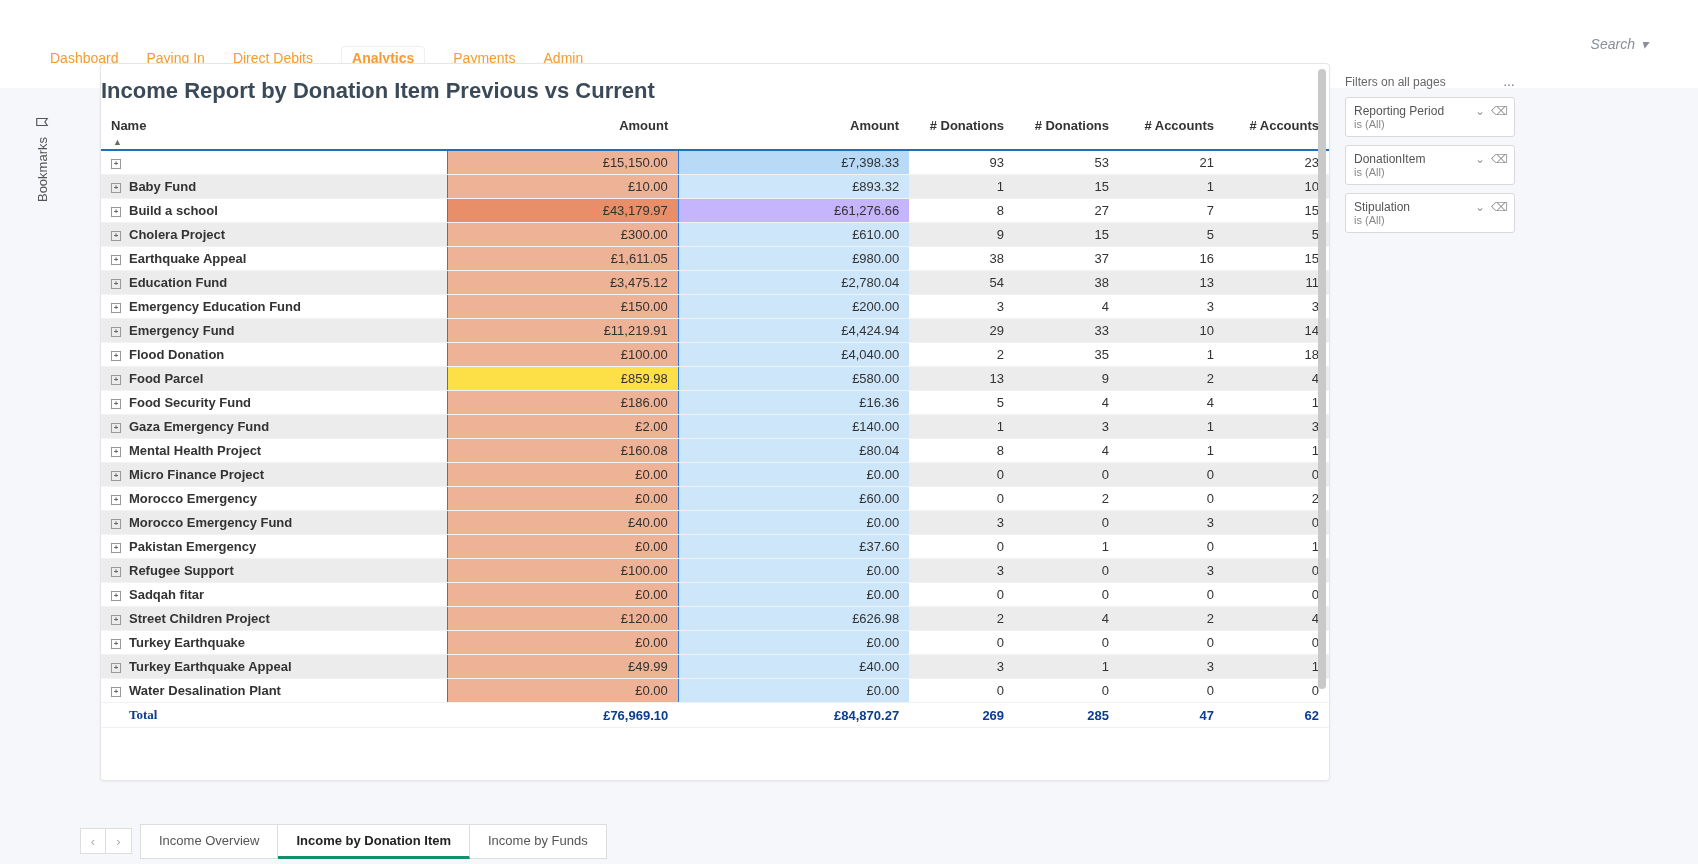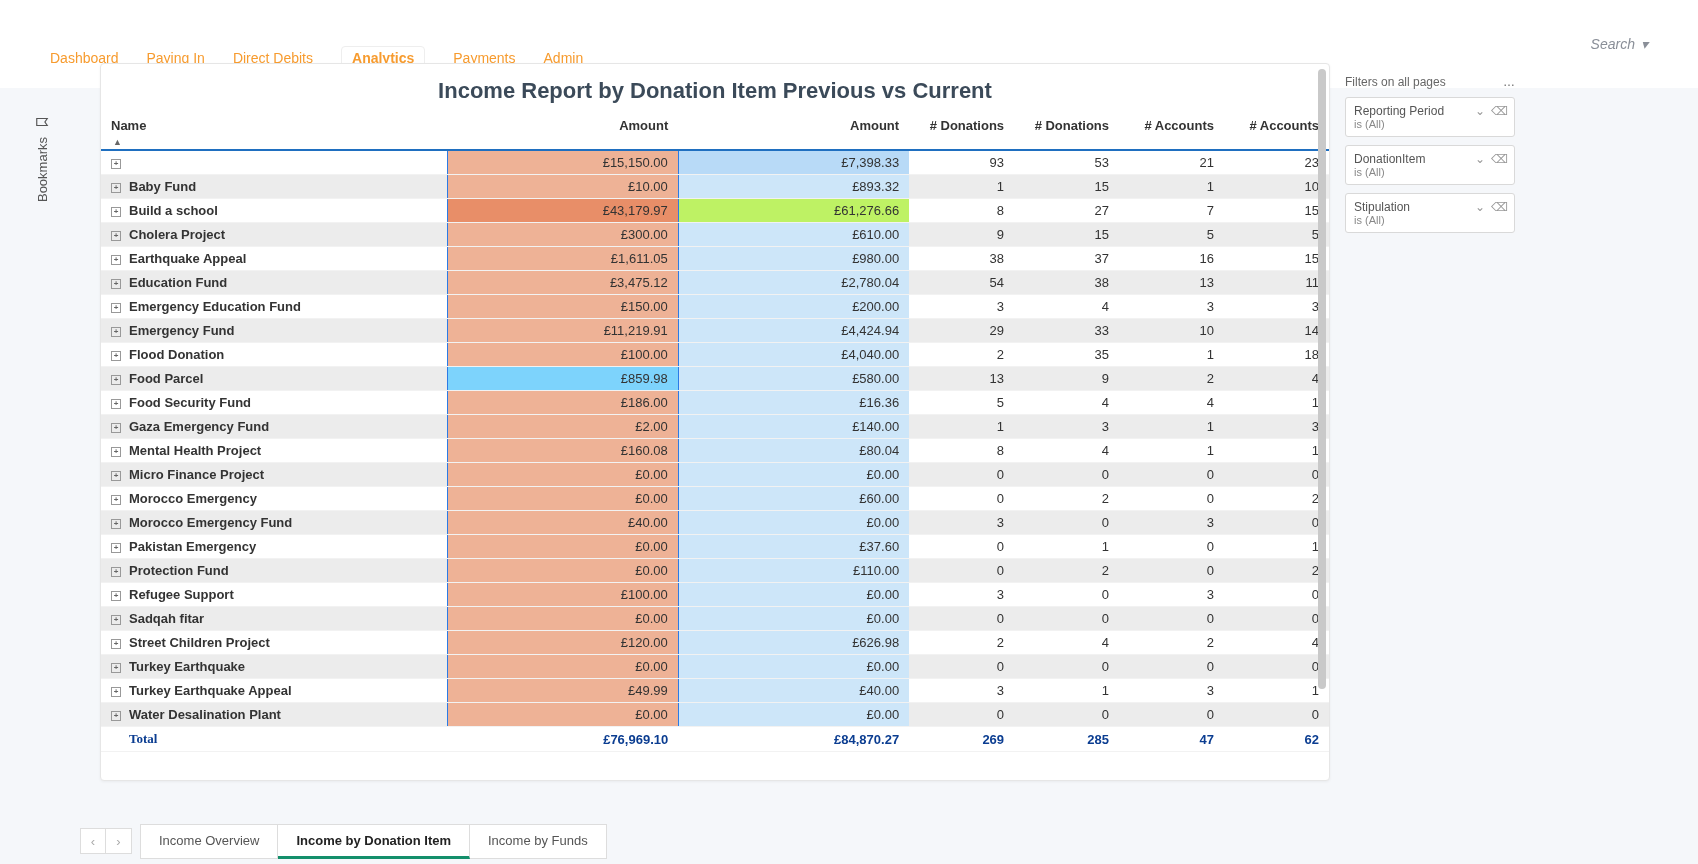--- a/index.html
+++ b/index.html
@@ -69,21 +69,20 @@
     top: 8px;
     width: 1230px;
     height: 718px;
     background: #fff;
     border: 1px solid #e6e6e6;
     border-radius: 4px;
     box-shadow: 0 1px 3px rgba(0,0,0,0.05);
     overflow: hidden;
   }
   .report-title {
-    text-align: center;
     font-size: 22px;
     font-weight: 700;
     color: #3b4a59;
     padding: 14px 0 8px 0;
   }
   table.report {
     width: 100%;
     border-collapse: collapse;
     font-size: 13px;
   }
@@ -290,21 +289,21 @@
             <td class="amt1" style="background:#eeb296">£10.00</td>
             <td class="amt2" style="background:#cde6f9">£893.32</td>
             <td class="num plain">1</td>
             <td class="num plain">15</td>
             <td class="num plain">1</td>
             <td class="num plain">10</td>
           </tr>
           <tr>
             <td class="name plain"><span class="expand">+</span>Build a school</td>
             <td class="amt1" style="background:#e88e68">£43,179.97</td>
-            <td class="amt2" style="background:#bef264">£61,276.66</td>
+            <td class="amt2" style="background:#c4b5fd">£61,276.66</td>
             <td class="num plain">8</td>
             <td class="num plain">27</td>
             <td class="num plain">7</td>
             <td class="num plain">15</td>
           </tr>
           <tr>
             <td class="name plain"><span class="expand">+</span>Cholera Project</td>
             <td class="amt1" style="background:#eeb296">£300.00</td>
             <td class="amt2" style="background:#cde6f9">£610.00</td>
             <td class="num plain">9</td>
@@ -352,21 +351,21 @@
             <td class="name plain"><span class="expand">+</span>Flood Donation</td>
             <td class="amt1" style="background:#eeb296">£100.00</td>
             <td class="amt2" style="background:#cde6f9">£4,040.00</td>
             <td class="num plain">2</td>
             <td class="num plain">35</td>
             <td class="num plain">1</td>
             <td class="num plain">18</td>
           </tr>
           <tr>
             <td class="name plain"><span class="expand">+</span>Food Parcel</td>
-            <td class="amt1" style="background:#7dd3fc">£859.98</td>
+            <td class="amt1" style="background:#fde047">£859.98</td>
             <td class="amt2" style="background:#cde6f9">£580.00</td>
             <td class="num plain">13</td>
             <td class="num plain">9</td>
             <td class="num plain">2</td>
             <td class="num plain">4</td>
           </tr>
           <tr>
             <td class="name plain"><span class="expand">+</span>Food Security Fund</td>
             <td class="amt1" style="background:#eeb296">£186.00</td>
             <td class="amt2" style="background:#cde6f9">£16.36</td>
@@ -421,29 +420,20 @@
             <td class="num plain">0</td>
           </tr>
           <tr>
             <td class="name plain"><span class="expand">+</span>Pakistan Emergency</td>
             <td class="amt1" style="background:#eeb296">£0.00</td>
             <td class="amt2" style="background:#cde6f9">£37.60</td>
             <td class="num plain">0</td>
             <td class="num plain">1</td>
             <td class="num plain">0</td>
             <td class="num plain">1</td>
-          </tr>
-          <tr>
-            <td class="name plain"><span class="expand">+</span>Protection Fund</td>
-            <td class="amt1" style="background:#eeb296">£0.00</td>
-            <td class="amt2" style="background:#cde6f9">£110.00</td>
-            <td class="num plain">0</td>
-            <td class="num plain">2</td>
-            <td class="num plain">0</td>
-            <td class="num plain">2</td>
           </tr>
           <tr>
             <td class="name plain"><span class="expand">+</span>Refugee Support</td>
             <td class="amt1" style="background:#eeb296">£100.00</td>
             <td class="amt2" style="background:#cde6f9">£0.00</td>
             <td class="num plain">3</td>
             <td class="num plain">0</td>
             <td class="num plain">3</td>
             <td class="num plain">0</td>
           </tr>

